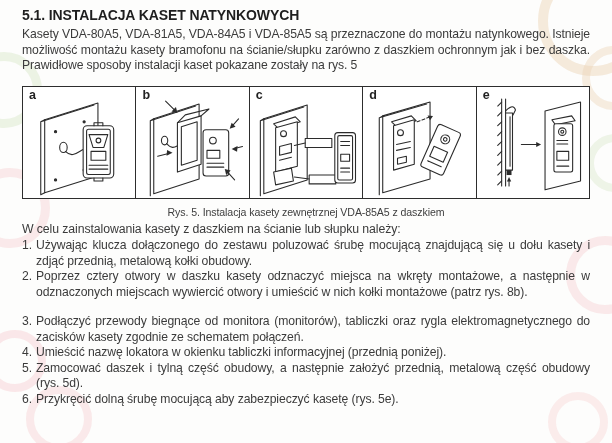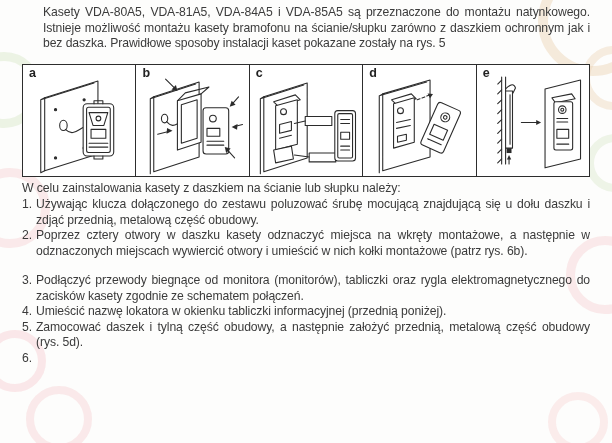--- a/index.html
+++ b/index.html
@@ -15,21 +15,21 @@
   
   .wm { position:absolute; border-radius:50%; z-index:0; pointer-events:none; }
   .content { position:relative; z-index:1; }
 
   h1.section-title {
     font-size:14px; font-weight:bold; color:#1e1e1e;
     letter-spacing:-0.1px; margin:2px 0 4px 0;
   }
   p.intro {
     font-size:12.2px; line-height:15.5px; text-align:justify;
-    letter-spacing:-0.1px; color:#3b3b3b;margin-left:21px;
+    letter-spacing:-0.1px; color:#3b3b3b;
   }
 
   .figure {
     margin-top:12px;
     border:1.6px solid #2d2d2d;
     height:113px;
     display:flex;
     background:#fff;
   }
   .panel { flex:1 1 0; position:relative; border-right:1.6px solid #2d2d2d; }
@@ -66,20 +66,21 @@
 <div class="wm" style="left:-34px; top:52px; width:76px; height:76px; border:9px solid rgba(214,230,200,0.45);"></div>
 <div class="wm" style="left:586px; top:134px; width:58px; height:58px; border:8px solid rgba(214,230,200,0.4);"></div>
 <div class="wm" style="left:-30px; top:168px; width:80px; height:80px; border:9px solid rgba(248,214,216,0.5);"></div>
 <div class="wm" style="left:-16px; top:330px; width:62px; height:62px; border:8px solid rgba(248,214,216,0.55);"></div>
 <div class="wm" style="left:26px; top:386px; width:66px; height:66px; border:8px solid rgba(248,214,216,0.5);"></div>
 <div class="wm" style="left:566px; top:236px; width:78px; height:78px; border:9px solid rgba(248,214,216,0.5);"></div>
 <div class="wm" style="left:548px; top:392px; width:60px; height:60px; border:8px solid rgba(248,214,216,0.45);"></div>
 
 <div class="content">
 
+  <h1 class="section-title">5.1. INSTALACJA KASET NATYNKOWYCH</h1>
 
   <p class="intro">Kasety VDA-80A5, VDA-81A5, VDA-84A5 i VDA-85A5 są przeznaczone do montażu natynko­wego. Istnieje możliwość montażu kasety bramofonu na ścianie/słupku zarówno z daszkiem ochronnym jak i bez daszka. Prawidłowe sposoby instalacji kaset pokazane zostały na rys. 5</p>
 
   <div class="figure">
 
     <div class="panel">
       <span class="panel-label">a</span>
       <svg viewBox="0 0 114 108">
         <g fill="none" stroke="#2b2b2b" stroke-width="1.1" stroke-linejoin="round" stroke-linecap="round">
           <path d="M22 31 L76 14 L76 88 L22 105 Z"></path>
@@ -200,43 +201,44 @@
             <circle cx="86.5" cy="43" r="1.5"></circle>
           <path d="M81 52 h11 M81 55.5 h11"></path>
           <rect x="81" y="63" width="12" height="9"></rect>
           <path d="M81 78 h12"></path>
         </g>
       </svg>
     </div>
 
   </div>
 
+  <div class="fig-caption">Rys. 5. Instalacja kasety zewnętrznej VDA-85A5 z daszkiem</div>
 
   <div class="steps-intro">W celu zainstalowania kasety z daszkiem na ścianie lub słupku należy:</div>
 
   <ol class="steps">
 
       <li>
-        <span class="num">1.</span><span class="txt">Używając klucza dołączonego do zestawu poluzować śrubę mocującą znajdującą się u dołu daszku i zdjąć przednią, metalową część obudowy.</span>
-      </li>
-
-      <li>
-        <span class="num">2.</span><span class="txt">Poprzez cztery otwory w daszku kasety odznaczyć miejsca na wkręty montażowe, a następ­nie w odznaczonych miejscach wywiercić otwory i umieścić w nich kołki montażowe (patrz rys. 6b).</span>
+        <span class="num">1.</span><span class="txt">Używając klucza dołączonego do zestawu poluzować śrubę mocującą znajdującą się u dołu kasety i zdjąć przednią, metalową kołki obudowy.</span>
+      </li>
+
+      <li>
+        <span class="num">2.</span><span class="txt">Poprzez cztery otwory w daszku kasety odznaczyć miejsca na wkręty montażowe, a następ­nie w odznaczonych miejscach wywiercić otwory i umieścić w nich kołki montażowe (patrz rys. 8b).</span>
       </li>
 
       <li>
         <span class="num">3.</span><span class="txt">Podłączyć przewody biegnące od monitora (monitorów), tabliczki oraz rygla elektro­magnetycznego do zacisków kasety zgodnie ze schematem połączeń.</span>
       </li>
 
       <li>
         <span class="num">4.</span><span class="txt">Umieścić nazwę lokatora w okienku tabliczki informacyjnej (przednią poniżej).</span>
       </li>
 
       <li>
         <span class="num">5.</span><span class="txt">Zamocować daszek i tylną część obudowy, a następnie założyć przednią, metalową część obudowy (rys. 5d).</span>
       </li>
 
       <li>
-        <span class="num">6.</span>
+        <span class="num">6.</span><span class="txt">Przykręcić dolną śrubę mocującą aby zabezpieczyć kasetę (rys. 5e).</span>
       </li>
     </ol>
 
 </div>
 
 </body></html>

